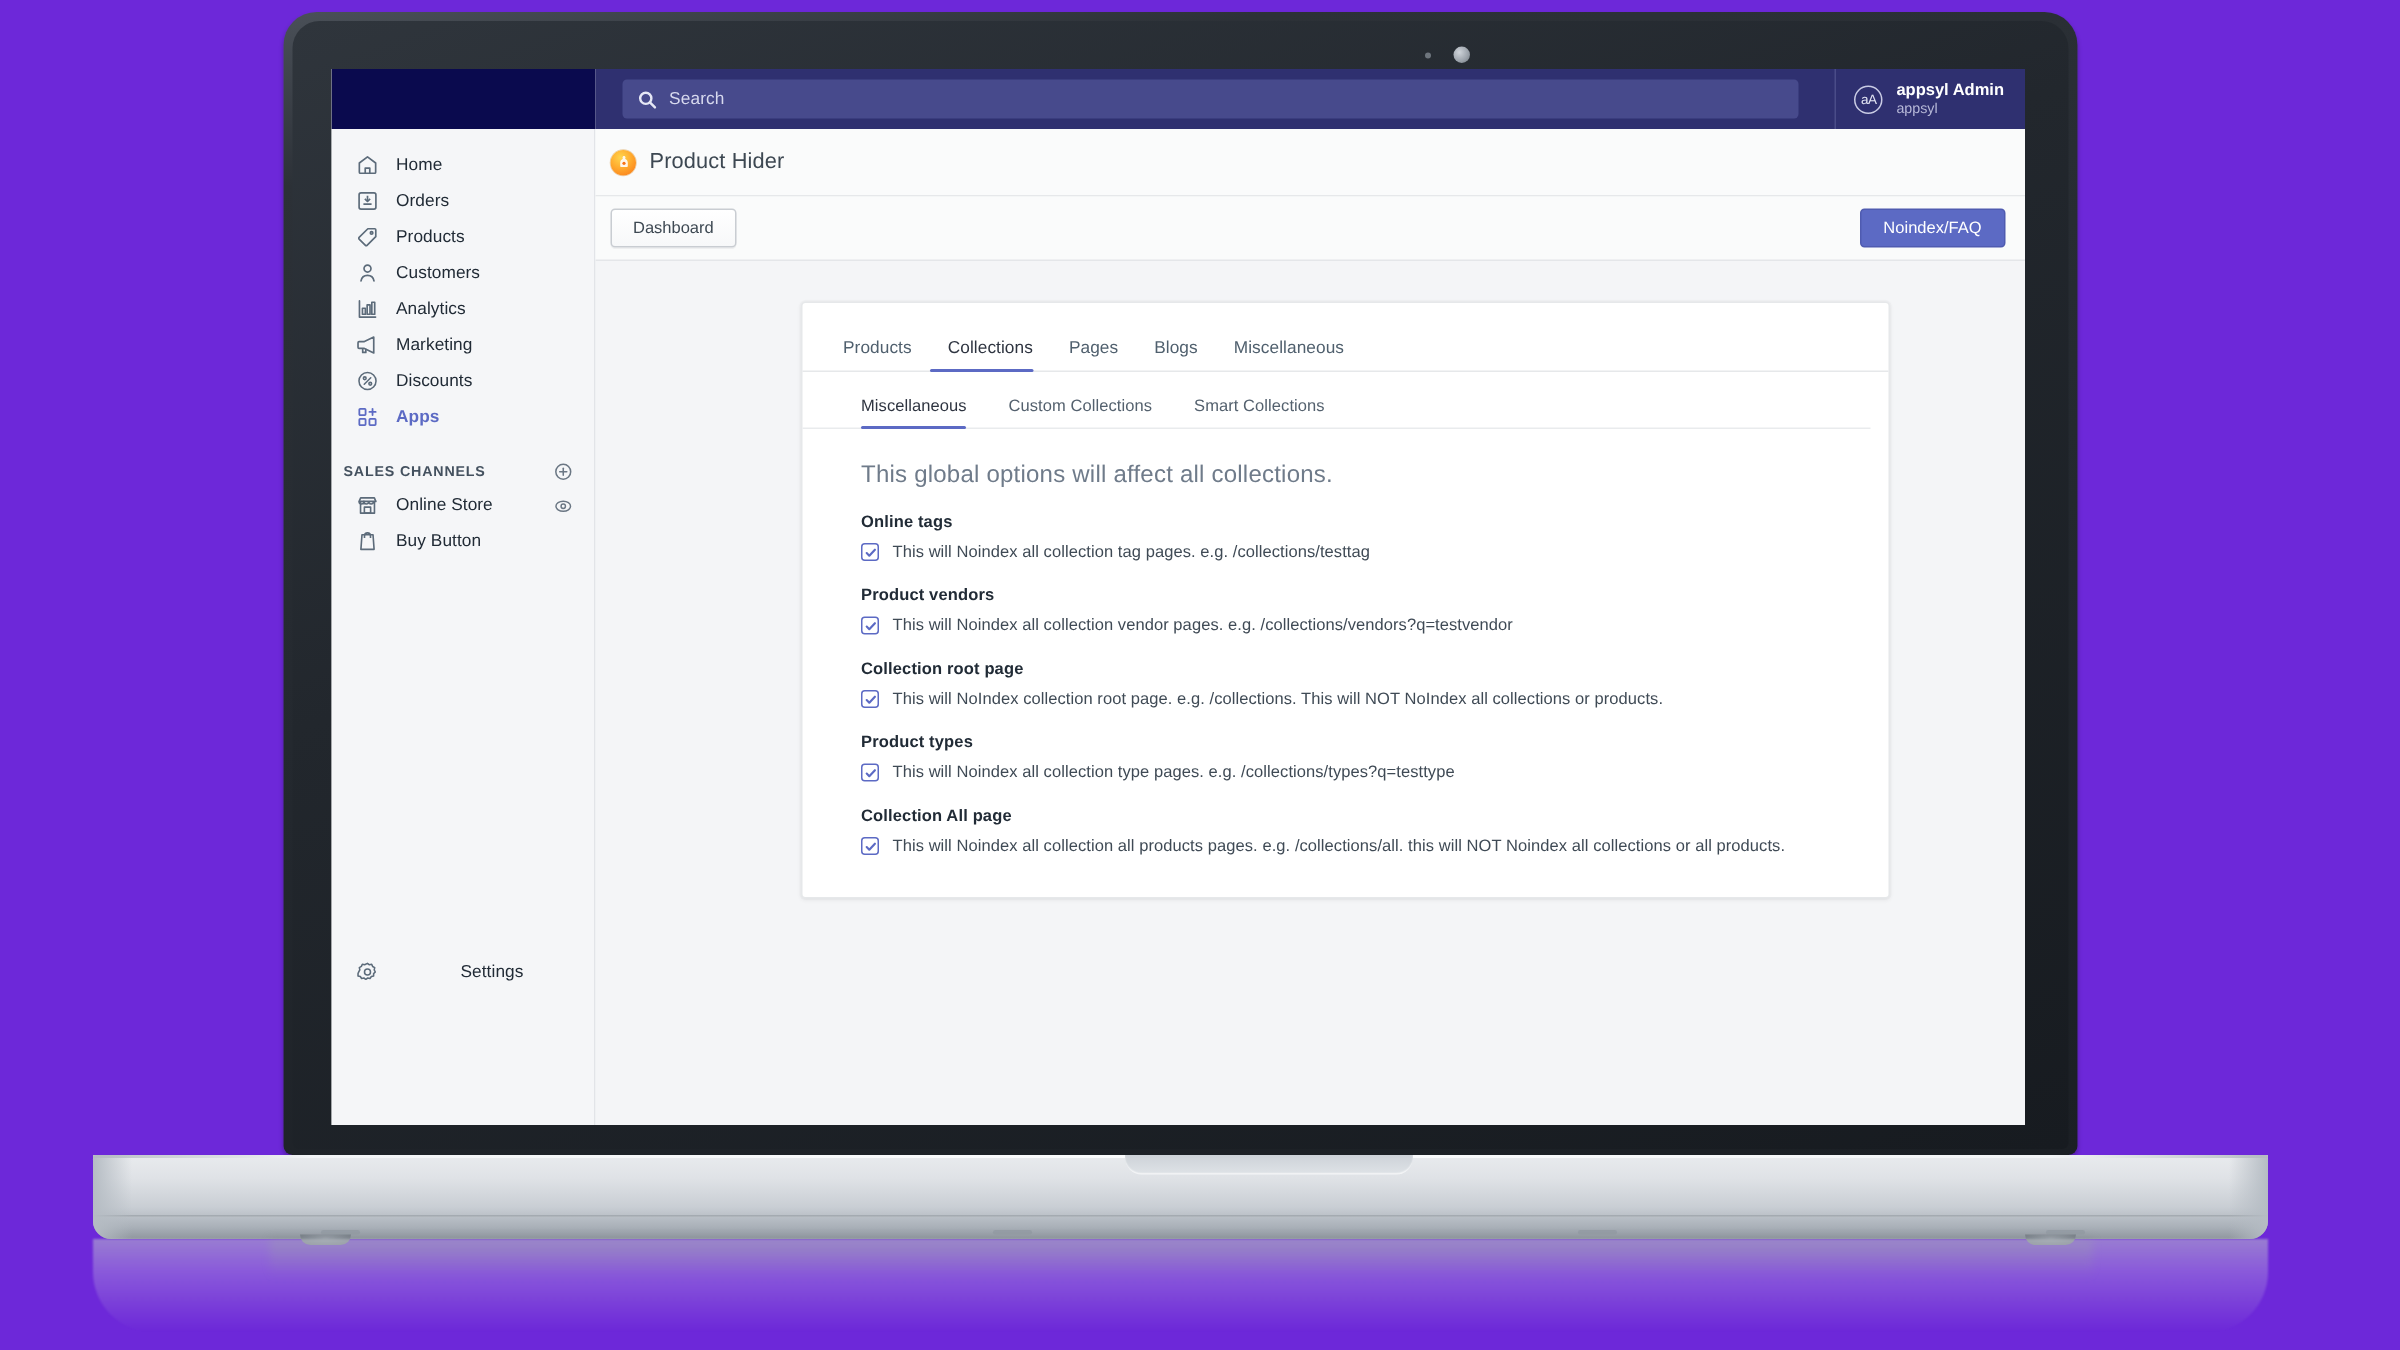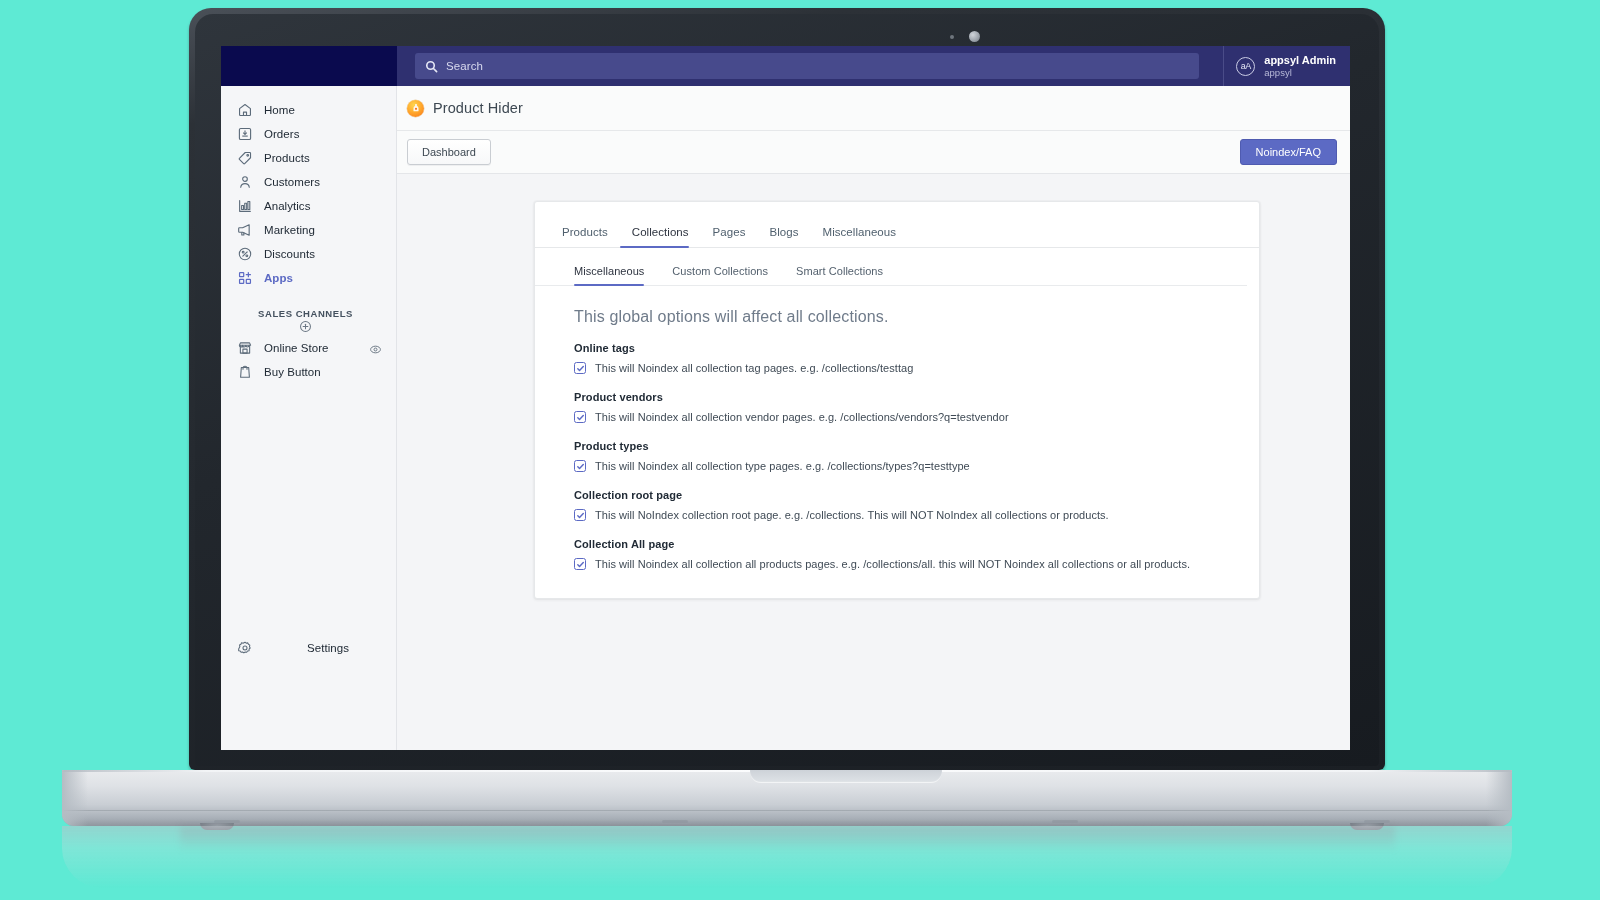--- a/index.html
+++ b/index.html
@@ -4,21 +4,21 @@
 <style>
   * { box-sizing: border-box; margin: 0; padding: 0; }
   html, body {
     width: 1600px; height: 900px;
     background: #ffffff;
     font-family: "Liberation Sans", sans-serif;
     overflow: hidden;
   }
 
   
-  #stage { position: relative; width: 1600px; height: 900px; background:#5eead4; }
+  #stage { position: relative; width: 1600px; height: 900px; background:#6d28d9; }
 
   .laptop-lid {
     position: absolute;
     left: 189px; top: 8px;
     width: 1196px; height: 762px;
     background: linear-gradient(170deg,#4a5058 0%,#2c3137 12%,#23282e 55%,#1b1f24 100%);
     border-radius: 22px 22px 6px 6px;
     box-shadow: 0 2px 3px rgba(0,0,0,.25);
   }
   .lid-inner {
@@ -97,21 +97,20 @@
   }
   .nav-ico { width:16px; height:16px; margin-right:11px; flex:0 0 auto; display:block; }
   .nav-ico svg { display:block; }
   .nav-label { font-size:11.5px; color:#212b36; letter-spacing:.05px; }
   .nav-item.active .nav-label { color:#5c6ac4; font-weight:600; }
   .nav-item.active .nav-ico svg { stroke:#5c6ac4; }
 
   .section-head {
     display:flex; align-items:center; justify-content:space-between;
     margin:18px 14px 4px 8px;
-    flex-direction:column;
   }
   .section-title {
     font-size:9.5px; font-weight:700; letter-spacing:.55px;
     color:#44515f; text-transform:uppercase;
   }
   .section-action { width:13px; height:13px; }
 
   .channel-item {
     display:flex; align-items:center;
     height:24px; margin:0 8px; padding-left:8px; padding-right:6px;
@@ -551,40 +550,40 @@
                 <span class="checkbox">
                   <svg viewBox="0 0 12 12" width="9" height="9" fill="none" stroke="#5c6ac4" stroke-width="1.9" stroke-linecap="round" stroke-linejoin="round">
                     <path d="M2.4 6.3 4.7 8.6 9.7 3.3"></path>
                   </svg>
                 </span>
                 <span class="opt-text">This will Noindex all collection vendor pages. e.g. /collections/vendors?q=testvendor</span>
               </div>
             </div>
 
             <div class="opt-group">
+              <div class="opt-title">Collection root page</div>
+              <div class="opt-row">
+                <span class="checkbox">
+                  <svg viewBox="0 0 12 12" width="9" height="9" fill="none" stroke="#5c6ac4" stroke-width="1.9" stroke-linecap="round" stroke-linejoin="round">
+                    <path d="M2.4 6.3 4.7 8.6 9.7 3.3"></path>
+                  </svg>
+                </span>
+                <span class="opt-text">This will NoIndex collection root page. e.g. /collections. This will NOT NoIndex all collections or products.</span>
+              </div>
+            </div>
+
+            <div class="opt-group">
               <div class="opt-title">Product types</div>
               <div class="opt-row">
                 <span class="checkbox">
                   <svg viewBox="0 0 12 12" width="9" height="9" fill="none" stroke="#5c6ac4" stroke-width="1.9" stroke-linecap="round" stroke-linejoin="round">
                     <path d="M2.4 6.3 4.7 8.6 9.7 3.3"></path>
                   </svg>
                 </span>
                 <span class="opt-text">This will Noindex all collection type pages. e.g. /collections/types?q=testtype</span>
-              </div>
-            </div>
-
-            <div class="opt-group">
-              <div class="opt-title">Collection root page</div>
-              <div class="opt-row">
-                <span class="checkbox">
-                  <svg viewBox="0 0 12 12" width="9" height="9" fill="none" stroke="#5c6ac4" stroke-width="1.9" stroke-linecap="round" stroke-linejoin="round">
-                    <path d="M2.4 6.3 4.7 8.6 9.7 3.3"></path>
-                  </svg>
-                </span>
-                <span class="opt-text">This will NoIndex collection root page. e.g. /collections. This will NOT NoIndex all collections or products.</span>
               </div>
             </div>
 
             <div class="opt-group">
               <div class="opt-title">Collection All page</div>
               <div class="opt-row">
                 <span class="checkbox">
                   <svg viewBox="0 0 12 12" width="9" height="9" fill="none" stroke="#5c6ac4" stroke-width="1.9" stroke-linecap="round" stroke-linejoin="round">
                     <path d="M2.4 6.3 4.7 8.6 9.7 3.3"></path>
                   </svg>

